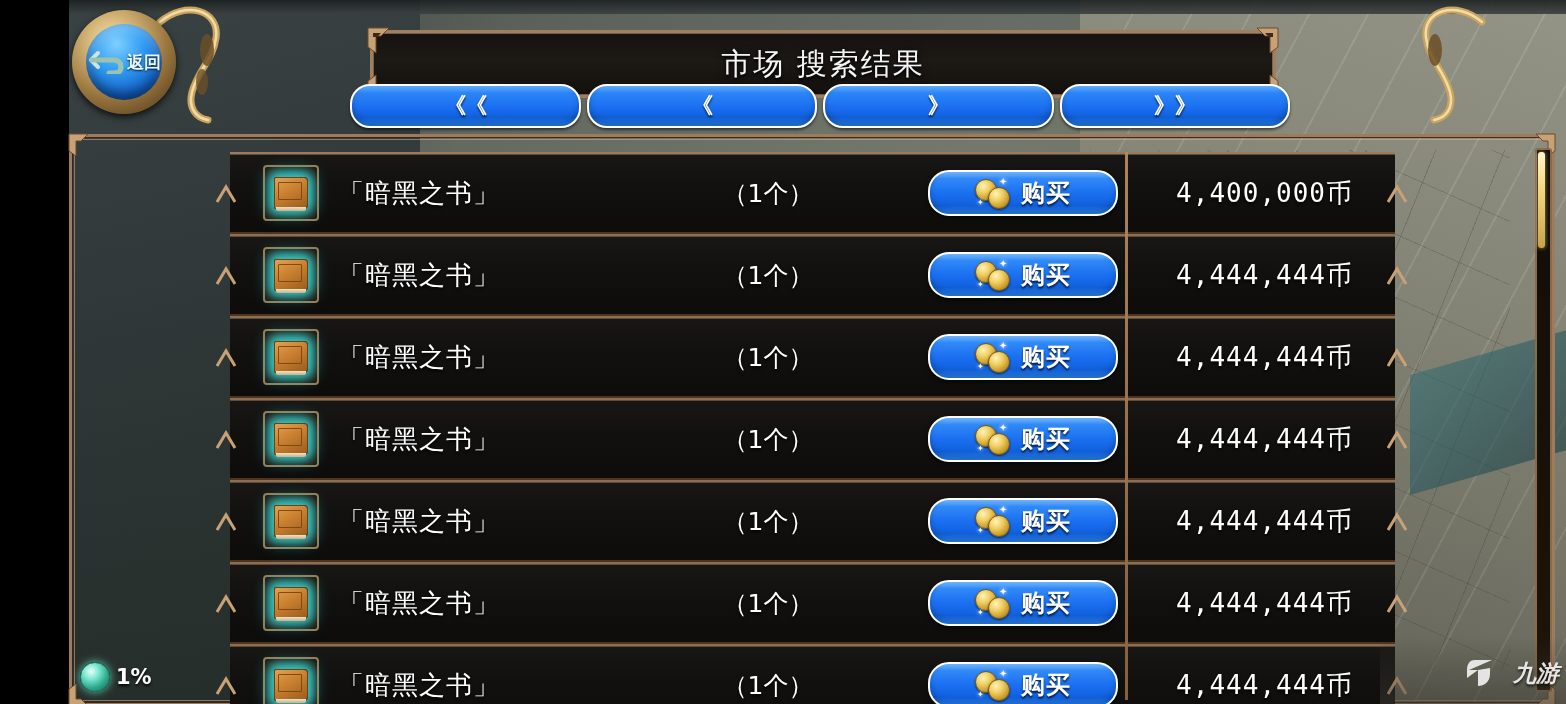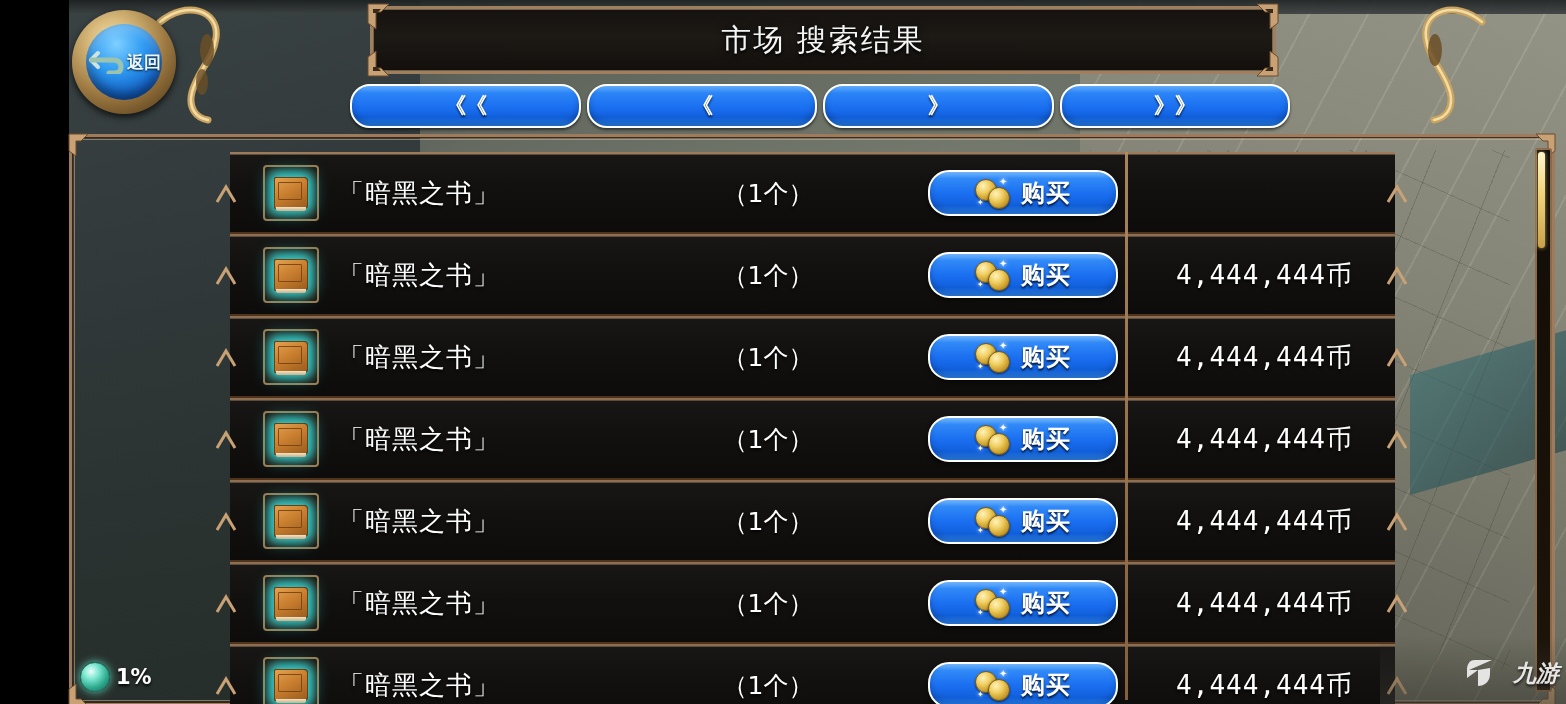--- a/index.html
+++ b/index.html
@@ -42,21 +42,21 @@
   
   .panel-frame{position:absolute;left:69px;top:134px;width:1480px;height:566px;
     border:3px solid #9e7b5c;border-radius:3px;
     background:linear-gradient(#00000000,#00000000);
     box-shadow:inset 0 0 0 1px rgba(60,36,20,.9);}
   .panel-frame-inner{position:absolute;inset:2px;border:1px solid rgba(214,178,140,.55);}
   .corner-orn{position:absolute;width:30px;height:26px;pointer-events:none;}
   .corner-orn svg{display:block;}
 
   
-  .title-bar{position:absolute;left:370px;top:6px;width:900px;height:62px;
+  .title-bar{position:absolute;left:370px;top:30px;width:900px;height:62px;
     background:linear-gradient(#15120f,#1d1a16 45%,#120f0c);
     border:3px solid #a07f5f;border-radius:2px;
     box-shadow:inset 0 0 0 1px rgba(226,196,156,.45);}
   .title-text{position:absolute;inset:0;display:flex;align-items:center;justify-content:center;
     color:#f4f4f4;font-size:30px;letter-spacing:2px;
     text-shadow:0 2px 3px rgba(0,0,0,.9),0 0 8px rgba(0,0,0,.7);}
   .tb-orn{position:absolute;width:34px;height:30px;}
 
   .pager{position:absolute;left:350px;top:84px;width:940px;height:40px;display:flex;gap:6px;}
   .pbtn{flex:1;height:40px;border-radius:20px;
@@ -275,20 +275,21 @@
           <div class="buybtn">
             <span class="coins">
               <span class="coin c1"></span>
               <span class="coin c2"></span>
               <span class="spark" style="left:24px;top:-2px;">✦</span>
               <span class="spark" style="left:2px;top:20px;font-size:8px;">✦</span>
             </span>
             <span class="txt">购买</span>
           </div>
         </div>
+        <div class="cell-price">4,400,000币</div>
       </div>
       <div class="row">
         <div class="row-orn-l"><svg width="22" height="20" viewBox="0 0 22 20">
             <path d="M1 19 L10 4 L19 19" fill="none" stroke="#c8a175" stroke-width="3"></path>
           </svg></div>
         <div class="row-orn-r"><svg width="22" height="20" viewBox="0 0 22 20">
             <path d="M1 19 L10 4 L19 19" fill="none" stroke="#c8a175" stroke-width="3"></path>
           </svg></div>
         <div class="cell-icon">
           <div class="slot">

